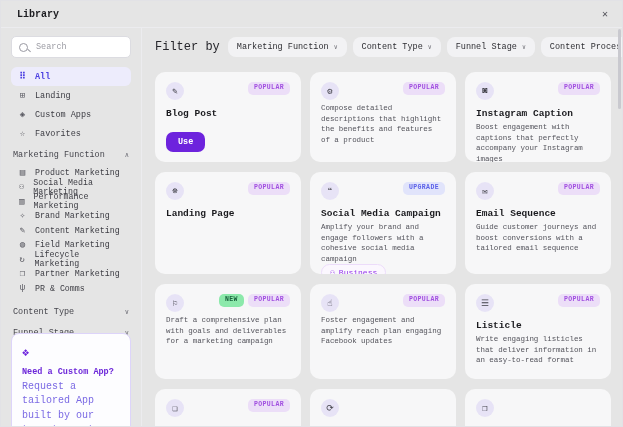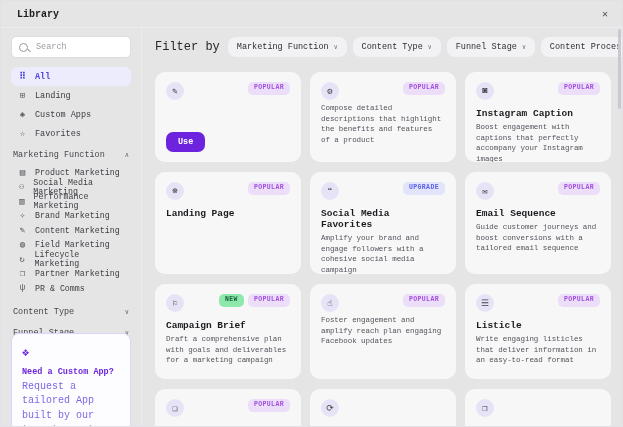--- a/index.html
+++ b/index.html
@@ -220,20 +220,21 @@
           <article class="card">
             <div class="card-top">
               <span class="app-ic">
                 <i>✎</i>
               </span>
               <span class="badges">
 
                   <span class="badge k-popular">POPULAR</span>
                 </span>
             </div>
+            <h3>Blog Post</h3>
             <button class="use">Use</button>
 
           </article>
 
           <article class="card">
             <div class="card-top">
               <span class="app-ic">
                 <i>⚙</i>
               </span>
               <span class="badges">
@@ -277,21 +278,21 @@
           <article class="card">
             <div class="card-top">
               <span class="app-ic">
                 <i>❝</i>
               </span>
               <span class="badges">
 
                   <span class="badge k-upgrade">UPGRADE</span>
                 </span>
             </div>
-            <h3>Social Media Favorites</h3>
+            <h3>Social Media Campaign</h3>
             <p>Amplify your brand and engage followers with a cohesive social media campaign</p>
 
             <span class="tag">
               <i>⚇</i>
               <span>Business</span>
             </span>
           </article>
 
           <article class="card">
             <div class="card-top">
@@ -313,21 +314,20 @@
               <span class="app-ic">
                 <i>⚐</i>
               </span>
               <span class="badges">
 
                   <span class="badge k-new">NEW</span>
 
                   <span class="badge k-popular">POPULAR</span>
                 </span>
             </div>
-            <h3>Campaign Brief</h3>
             <p>Draft a comprehensive plan with goals and deliverables for a marketing campaign</p>
 
           </article>
 
           <article class="card">
             <div class="card-top">
               <span class="app-ic">
                 <i>☝</i>
               </span>
               <span class="badges">

